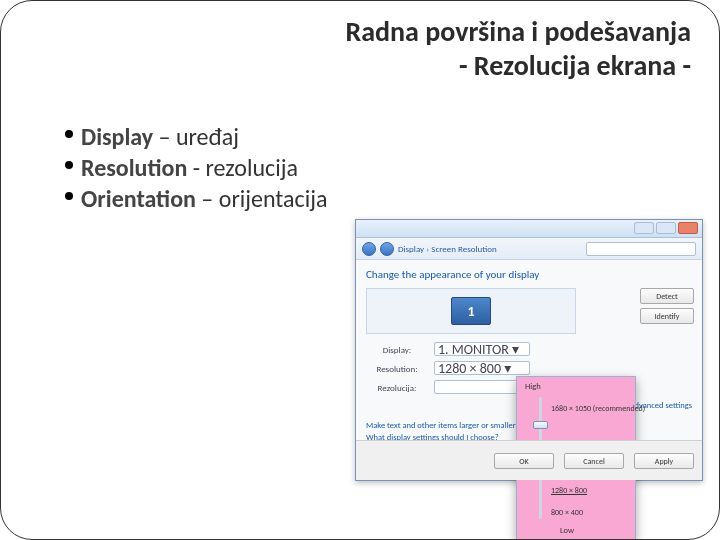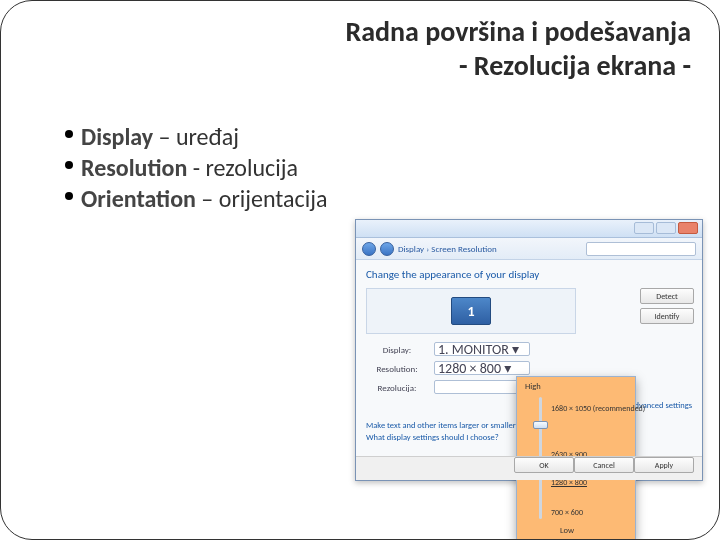--- a/index.html
+++ b/index.html
@@ -152,33 +152,33 @@
     background:#fff; border:1px solid #aebfd6; border-radius:2px;
     font-size: 14px; padding: 0 3px;
     display:flex; align-items:center; color:#445;
   }
   .win-links {
     margin-top: 10px; font-size: 8.5px; color:#1a5aa8;
     display:flex; flex-direction:column; gap:2px;
   }
   .win-footer {
     position:absolute; bottom: 0; left:0; right:0;
-    height: 24px; background:#f0f0f0;
+    height: 40px; background:#f0f0f0;
     border-top:1px solid #cfcfcf;
-    display:flex; align-items:flex-start; justify-content:flex-end;
-    gap:0; padding: 0 8px;
+    display:flex; align-items:center; justify-content:flex-end;
+    gap:10px; padding: 0 8px;
   }
   .win-footer .btn7 { min-width: 60px; }
 
   
   .slider-pop {
     position:absolute;
     left: 160px; top: 116px;
     width: 120px; height: 164px;
-    background:#fdba74;
+    background:#f9a8d4;
     border:1px solid #9bb2cf;
     box-shadow: 0 4px 10px rgba(0,0,0,.35);
     padding: 6px 8px;
     font-size: 8.5px; color:#333;
   }
   .slider-track {
     position:absolute; left: 22px; top: 20px; bottom: 20px;
     width: 3px; background:#cfd6df; border-radius:2px;
   }
   .slider-thumb {
@@ -277,22 +277,22 @@
         <span>Make text and other items larger or smaller</span>
         <span>What display settings should I choose?</span>
       </div>
 
       <div class="slider-pop">
         <div style="position:absolute; top:4px; left:8px;">High</div>
         <div class="slider-track"></div>
         <div class="slider-thumb"></div>
         <div class="slider-label" style="top:26px;">1680 × 1050 (recommended)</div>
         <div class="slider-label" style="top:72px;">2630 × 900</div>
-        <div class="slider-label" style="top:100px;text-decoration:underline;">1280 × 800</div>
-        <div class="slider-label" style="top:130px;">700 × 600</div>
+        <div class="slider-label" style="top:108px;text-decoration:underline;">1280 × 800</div>
+        <div class="slider-label" style="top:130px;">800 × 400</div>
         <div style="position:absolute; bottom:4px; left:8px;padding-left:35px;">Low</div>
       </div>
 
     </div>
     <div class="win-footer">
       <div class="btn7">OK</div>
       <div class="btn7">Cancel</div>
       <div class="btn7">Apply</div>
     </div>
   </div>

